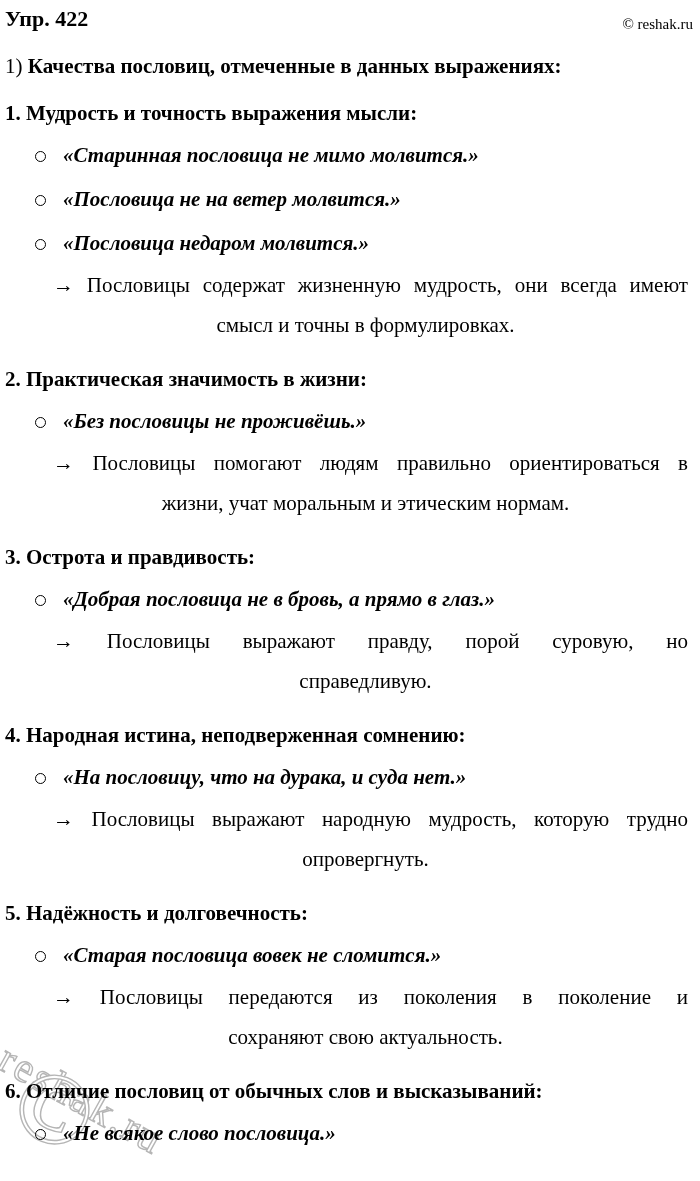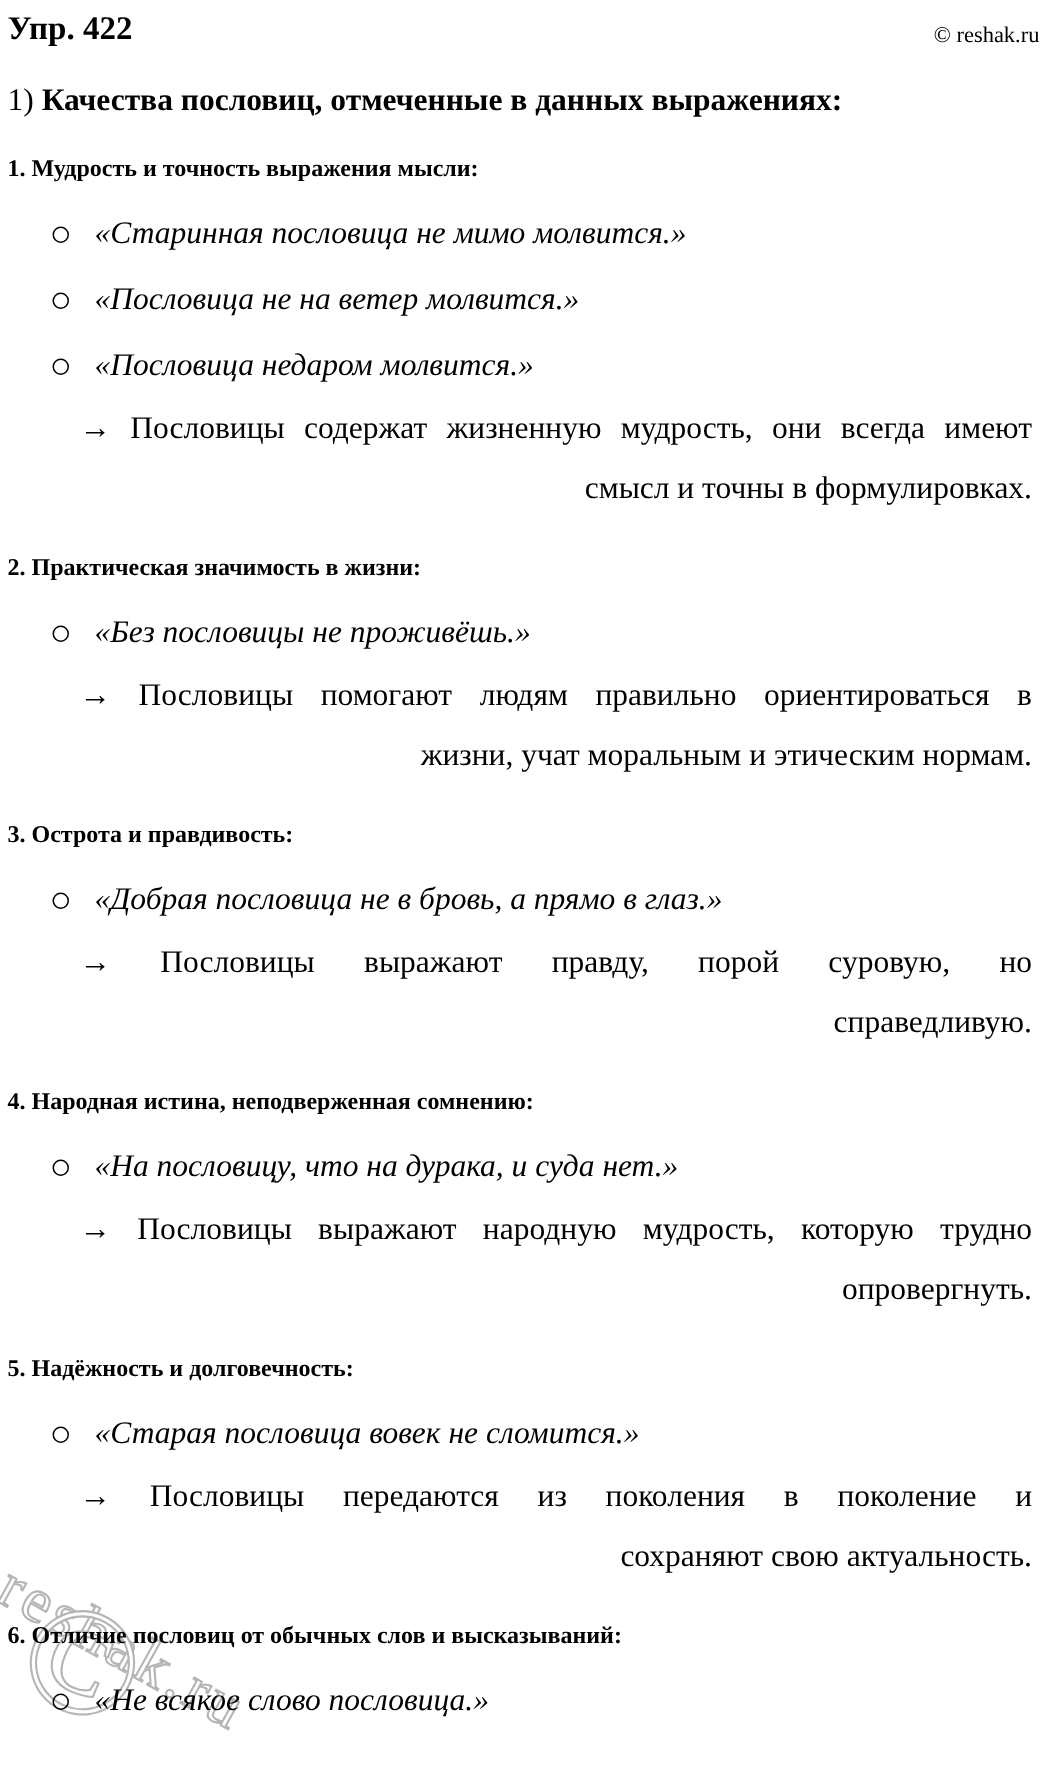--- a/index.html
+++ b/index.html
@@ -53,26 +53,26 @@
   }
   .exercise-label { font-weight: 700; font-size: 22px; }
   .site-credit { font-size: 15px; margin-right: 3px; margin-top: 10px; }
 
   .intro { margin-top: 21px; line-height: 25px; }
   .intro-number { font-weight: 400; }
   .intro-title { font-weight: 700; }
 
   .sec-heading {
     margin: 22px 0 0 0;
-    font-size: 16px;
+    font-size: 21px;
     font-weight: 700;
     line-height: 24px;
   }
 
-  .quotes { margin-top: 8px; }
+  .quotes { margin-top: 8px; font-weight: bold; }
   .quote-row {
     display: flex;
     align-items: center;
     height: 44px;
     margin-left: 30px;
   }
   .bullet-circle {
     box-sizing: border-box;
     width: 11px;
     height: 11px;
@@ -87,21 +87,21 @@
   .conclusion {
     margin: 0 8px 0 38px;
     line-height: 40px;
   }
   .concl-line1 {
     text-align: justify;
     text-align-last: justify;
     text-indent: 10px;
     white-space: normal;
   }
-  .concl-line2 { text-align: right; }
+  .concl-line2 { text-align: center; }
   .arrow-glyph { font-style: normal; }
 </style>
 </head>
 <body>
 
 <div class="watermark-layer">
   <div class="watermark-text">reshak.ru</div>
   <div class="watermark-symbol">©</div>
 </div>
 

